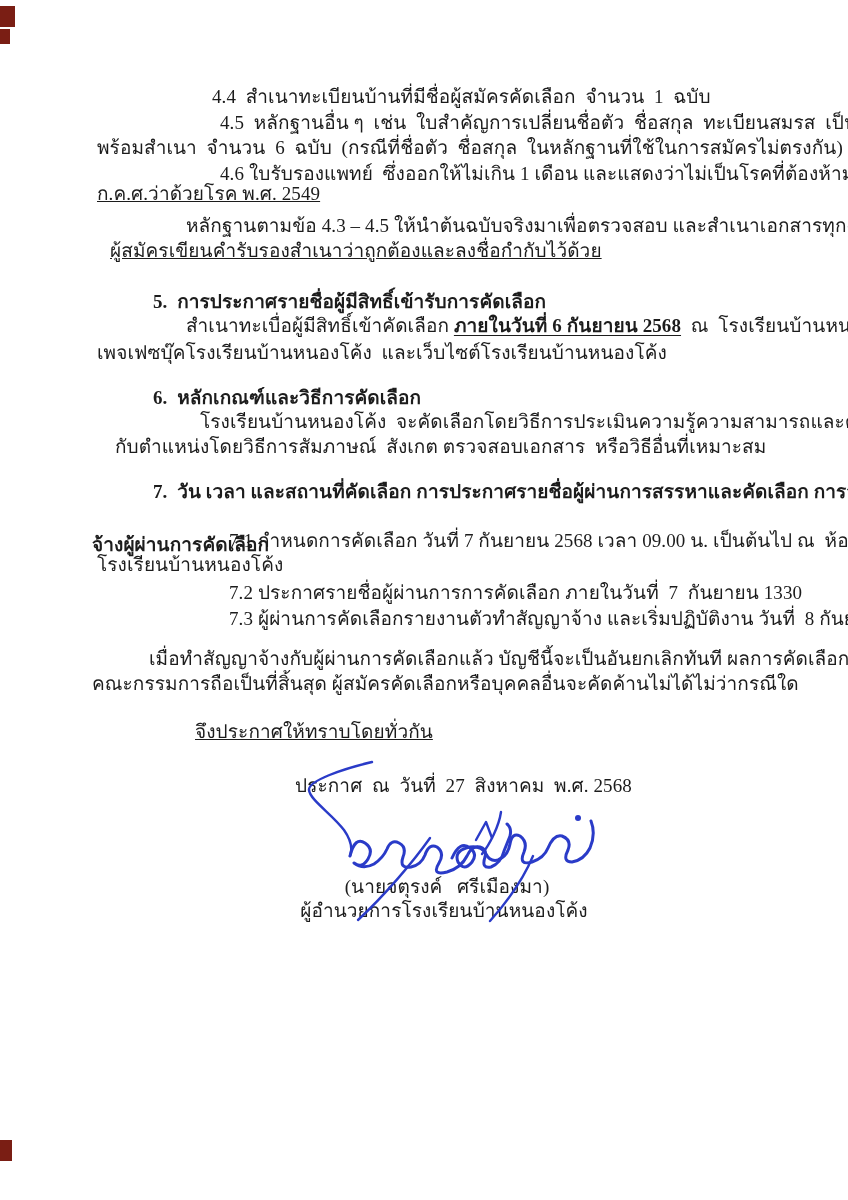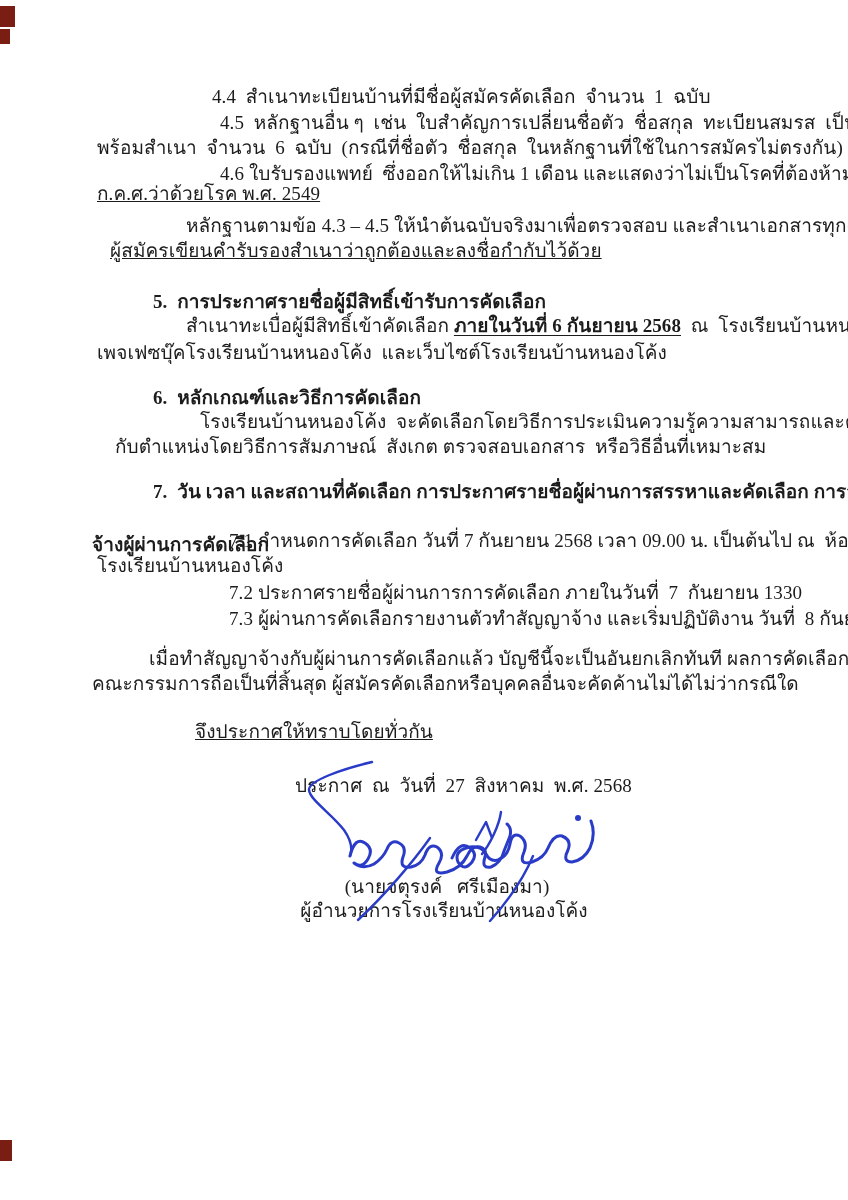--- a/index.html
+++ b/index.html
@@ -40,21 +40,21 @@
       <div class="line" style="top: 239px; left: 110px; text-decoration: underline;"><span>ผู้สมัครเขียนคำรับรองสำเนาว่าถูกต้องและลงชื่อกำกับไว้ด้วย</span></div>
       <div class="line bold" style="top: 290px; left: 153px;"><span>5.  การประกาศรายชื่อผู้มีสิทธิ์เข้ารับการคัดเลือก</span></div>
       <div class="line" style="top: 314px; left: 186px;"><span>สำเนาทะเบื่อผู้มีสิทธิ์เข้าคัดเลือก </span><span class="bold underline">ภายในวันที่ 6 กันยายน 2568</span><span>  ณ  โรงเรียนบ้านหนองโค้ง</span></div>
       <div class="line" style="top: 341px; left: 97px;"><span>เพจเฟซบุ๊คโรงเรียนบ้านหนองโค้ง  และเว็บไซต์โรงเรียนบ้านหนองโค้ง</span></div>
       <div class="line bold" style="top: 386px; left: 153px; font-family: Liberation Serif, serif;"><span>6.  หลักเกณฑ์และวิธีการคัดเลือก</span></div>
       <div class="line" style="top: 410px; left: 200px;"><span>โรงเรียนบ้านหนองโค้ง  จะคัดเลือกโดยวิธีการประเมินความรู้ความสามารถและความเหมาะสม</span></div>
       <div class="line" style="top: 435px; left: 97px; margin-left: 18px;"><span>กับตำแหน่งโดยวิธีการสัมภาษณ์  สังเกต ตรวจสอบเอกสาร  หรือวิธีอื่นที่เหมาะสม</span></div>
       <div class="line bold" style="top: 480px; left: 153px;"><span>7.  วัน เวลา และสถานที่คัดเลือก การประกาศรายชื่อผู้ผ่านการสรรหาและคัดเลือก การจัดทำสัญญา</span></div>
       <div class="line bold" style="top: 505px; left: 92px; margin-top: 28px;"><span>จ้างผู้ผ่านการคัดเลือก</span></div>
       <div class="line" style="top: 529px; left: 229px;"><span>7.1 กำหนดการคัดเลือก วันที่ 7 กันยายน 2568 เวลา 09.00 น. เป็นต้นไป ณ  ห้องประชุม</span></div>
-      <div class="line" style="top: 554px; left: 97px;"><span>โรงเรียนบ้านหนองโค้ง</span></div>
+      <div class="line" style="top: 554px; left: 97px; font-family: Liberation Mono, monospace;"><span>โรงเรียนบ้านหนองโค้ง</span></div>
       <div class="line" style="top: 581px; left: 229px;"><span>7.2 ประกาศรายชื่อผู้ผ่านการการคัดเลือก ภายในวันที่  7  กันยายน 1330</span></div>
       <div class="line" style="top: 607px; left: 229px;"><span>7.3 ผู้ผ่านการคัดเลือกรายงานตัวทำสัญญาจ้าง และเริ่มปฏิบัติงาน วันที่  8 กันยายน  2568</span></div>
       <div class="line" style="top: 647px; left: 149px;"><span>เมื่อทำสัญญาจ้างกับผู้ผ่านการคัดเลือกแล้ว บัญชีนี้จะเป็นอันยกเลิกทันที ผลการคัดเลือกของ</span></div>
       <div class="line" style="top: 672px; left: 92px;"><span>คณะกรรมการถือเป็นที่สิ้นสุด ผู้สมัครคัดเลือกหรือบุคคลอื่นจะคัดค้านไม่ได้ไม่ว่ากรณีใด</span></div>
       <div class="line" style="top: 720px; left: 195px; text-decoration: underline;"><span>จึงประกาศให้ทราบโดยทั่วกัน</span></div>
       <div class="line" style="top: 774px; left: 295px;"><span>ประกาศ  ณ  วันที่  27  สิงหาคม  พ.ศ. 2568</span></div>
       <div class="line center" style="top: 875px; left: 447px;"><span>(นายจตุรงค์   ศรีเมืองมา)</span></div>
       <div class="line center" style="top: 899px; left: 444px;"><span>ผู้อำนวยการโรงเรียนบ้านหนองโค้ง</span></div>
     </div>
 

